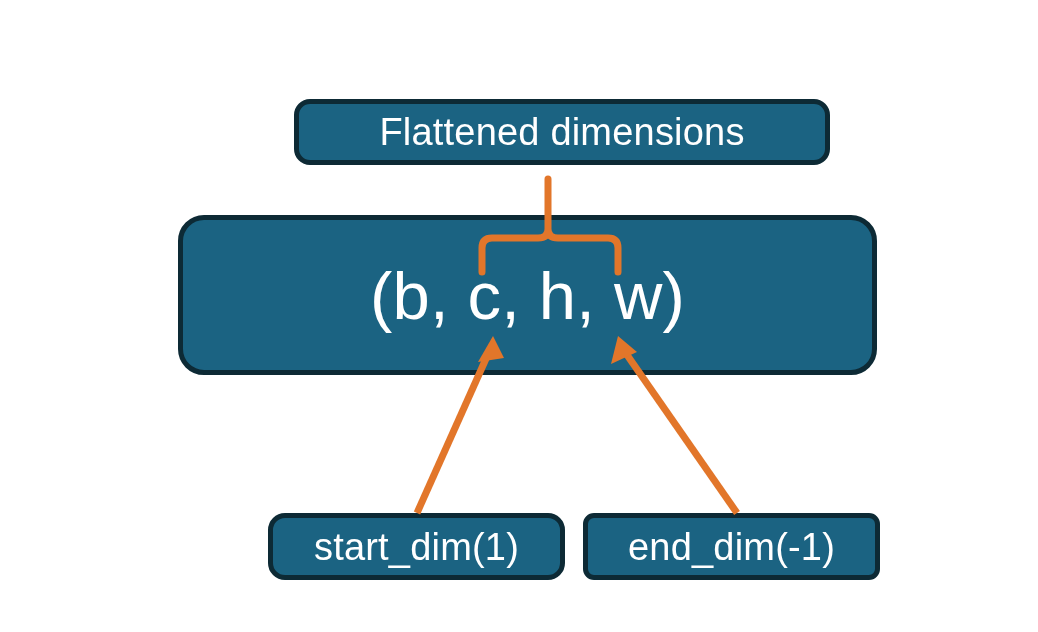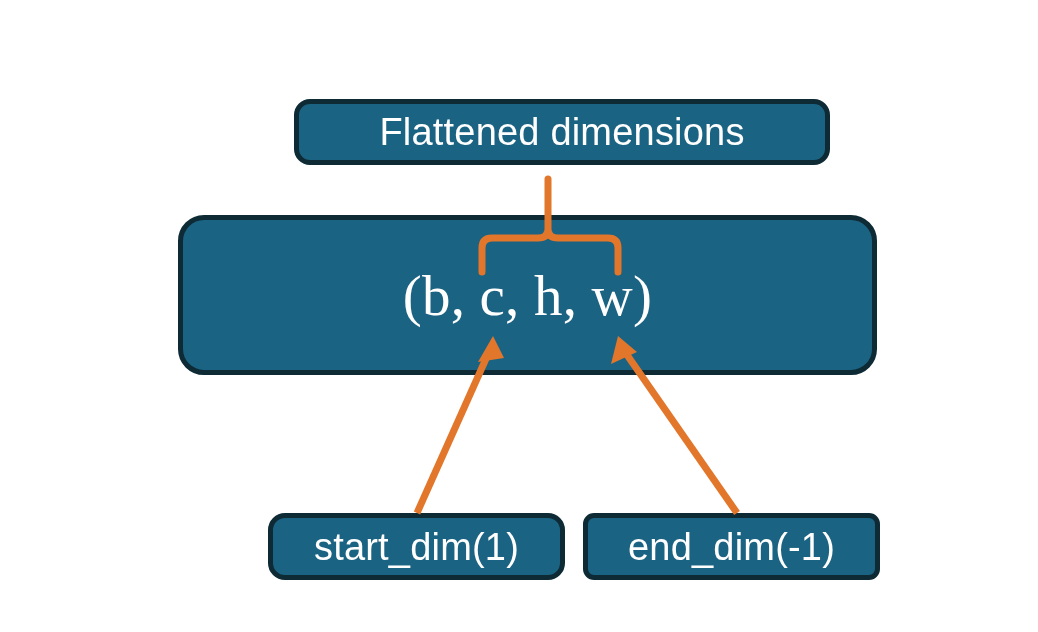--- a/index.html
+++ b/index.html
@@ -43,22 +43,21 @@
     border-radius: 16px;
     font-size: 38px;
   }
 
   #box-shape {
     left: 178px;
     top: 215px;
     width: 699px;
     height: 160px;
     border-radius: 26px;
-    font-size: 57px;
-    font-family: Liberation Serif, serif;
+    font-size: 67px;
   }
 
   #box-start-dim {
     left: 268px;
     top: 513px;
     width: 297px;
     height: 67px;
     border-radius: 17px;
     font-size: 38px;
   }

